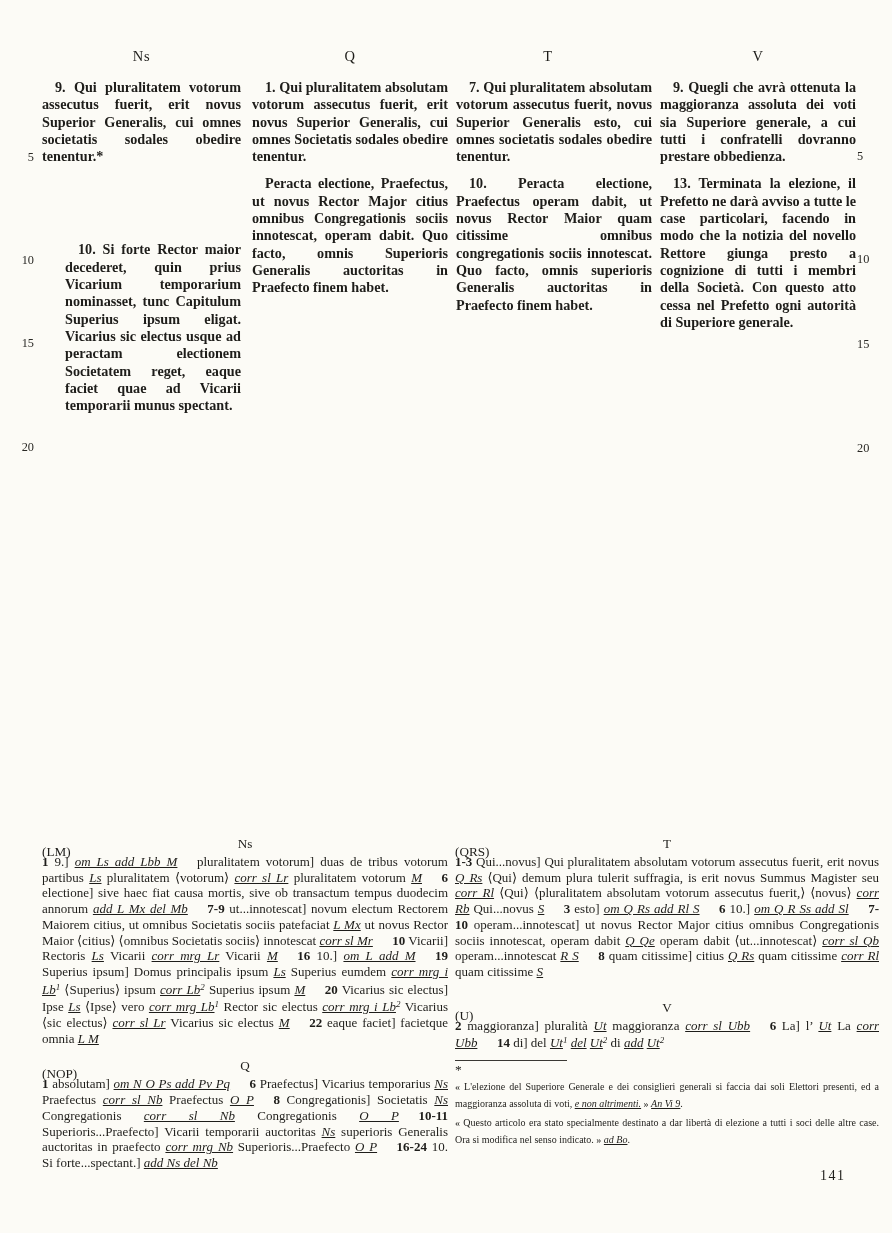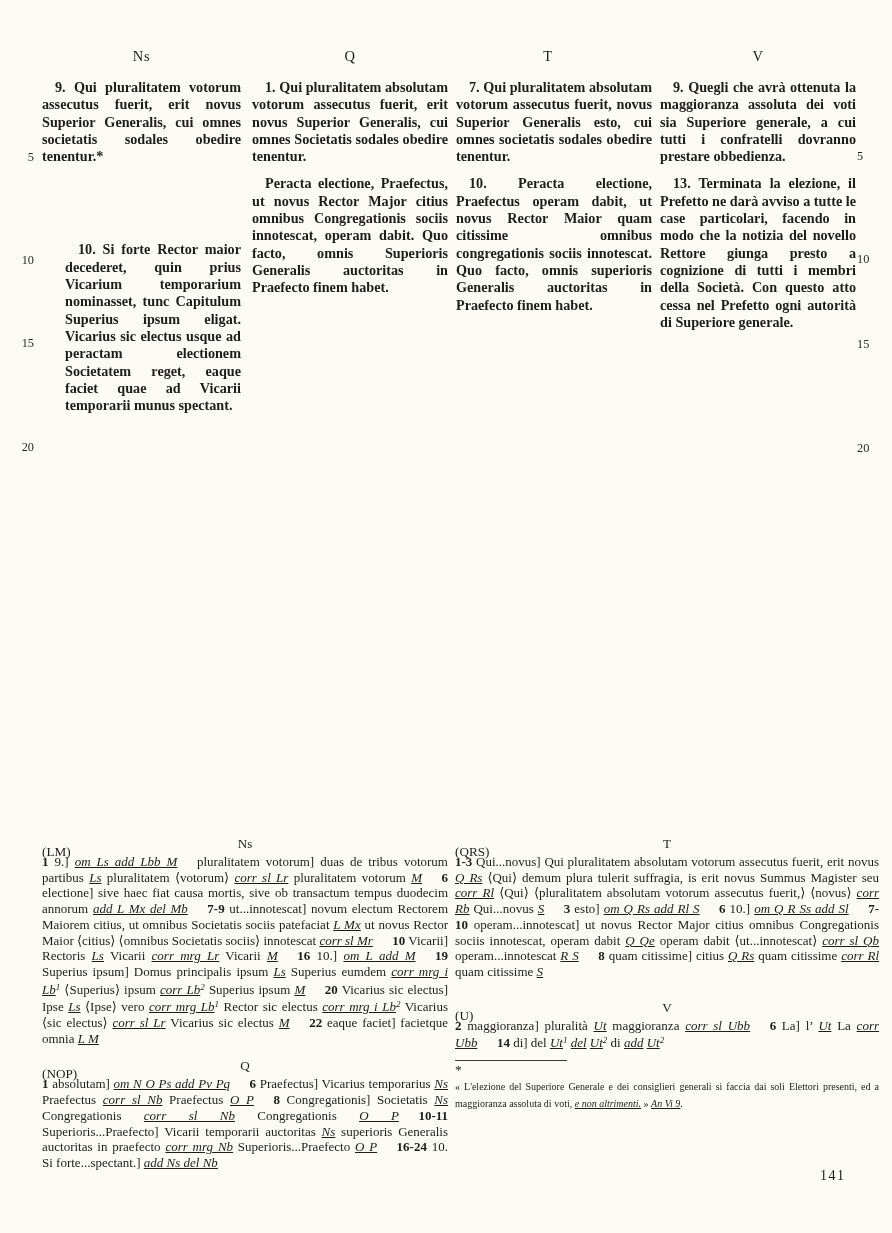--- a/index.html
+++ b/index.html
@@ -114,15 +114,16 @@
     <div class="app-head">
       <span class="app-label">(U)</span>
       <span class="app-sig">V</span>
     </div>
     <p class="app-text"><span class="rt-b">2</span><span class="rt-n"> maggioranza] pluralità </span><span class="rt-i">Ut</span><span class="rt-n"> maggioranza </span><span class="rt-i">corr sl Ubb</span><span class="rt-n">   </span><span class="rt-b">6</span><span class="rt-n"> La] l’ </span><span class="rt-i">Ut</span><span class="rt-n"> La </span><span class="rt-i">corr Ubb</span><span class="rt-n">   </span><span class="rt-b">14</span><span class="rt-n"> di] del </span><span class="rt-i">Ut</span><span class="rt-s">1</span><span class="rt-n"> </span><span class="rt-i">del</span><span class="rt-n"> </span><span class="rt-i">Ut</span><span class="rt-s">2</span><span class="rt-n"> di </span><span class="rt-i">add</span><span class="rt-n"> </span><span class="rt-i">Ut</span><span class="rt-s">2</span></p>
   </div>
 
   <div class="fn-rule"></div>
   <div class="fn-marker">*</div>
   <p class="fn"><span class="rt-n">« L'elezione del Superiore Generale e dei consiglieri generali si faccia dai soli Elettori presenti, ed a maggioranza assoluta di voti, </span><span class="rt-i">e non altrimenti.</span><span class="rt-n"> » </span><span class="rt-i">An Vi 9</span><span class="rt-n">.</span></p>
+  <p class="fn"><span class="rt-n">« Questo articolo era stato specialmente destinato a dar libertà di elezione a tutti i soci delle altre case. Ora si modifica nel senso indicato. » </span><span class="rt-i">ad Bo</span><span class="rt-n">.</span></p>
 </div>
 
 <div class="page-number">141</div>
 
 </body></html>

